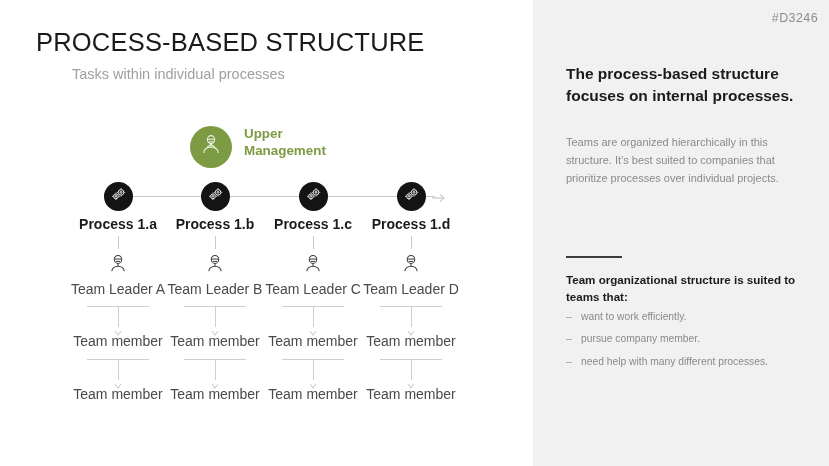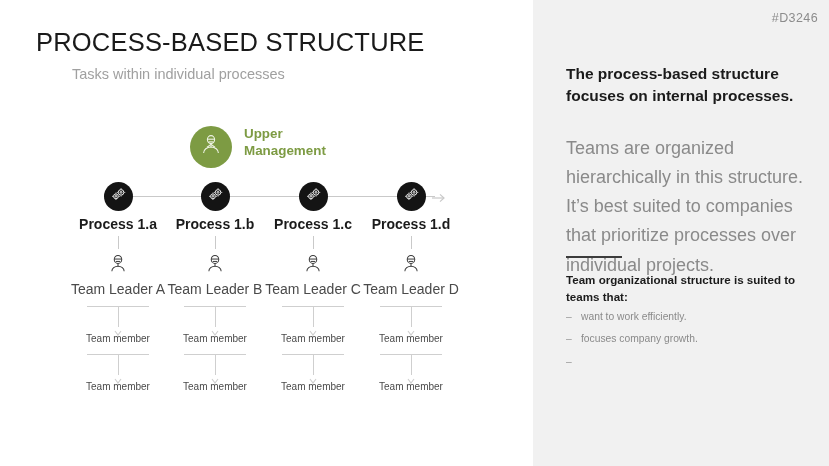--- a/index.html
+++ b/index.html
@@ -20,21 +20,21 @@
   .doc-tag{
     position:absolute;right:13px;top:11px;
     font-size:12.5px;color:#8c8c8c;letter-spacing:.4px;
   }
   .panel-heading{
     position:absolute;left:33px;top:63px;width:230px;
     font-size:15.5px;font-weight:bold;color:#1b1b1b;line-height:1.42;
   }
   .panel-body{
     position:absolute;left:33px;top:134px;width:240px;
-    font-size:18px;color:#8a8a8a;line-height:1.62;
+    font-size:11px;color:#8a8a8a;line-height:1.62;
   }
   .panel-rule{
     position:absolute;left:33px;top:256px;width:56px;height:2px;background:#3c3c3c;
   }
   .panel-subheading{
     position:absolute;left:33px;top:272px;width:230px;
     font-size:11.6px;font-weight:bold;color:#1b1b1b;line-height:1.45;
   }
   .panel-list{
     position:absolute;left:33px;top:312px;width:250px;
@@ -82,21 +82,21 @@
   .col{position:absolute;top:236px;width:120px;text-align:center;}
   .tick{width:1px;height:13px;background:#c9c9c9;margin:0 auto;}
   .leader-icon{height:24px;margin-top:3px;display:flex;align-items:center;justify-content:center;}
   .leader-label{
     font-size:14px;color:#4a4a4a;margin-top:5px;
   }
   .connector{margin-top:9px;position:relative;height:27px;}
   .connector .hbar{position:absolute;left:29px;top:0;width:62px;height:1px;background:#cfcfcf;}
   .connector .vline{position:absolute;left:59.5px;top:0;width:1px;height:21px;background:#cfcfcf;}
   .connector .ahead{position:absolute;left:55px;top:17px;}
-  .member-label{font-size:10px;color:#4a4a4a;}
+  .member-label{font-size:14px;color:#4a4a4a;}
   .connector2{margin-top:10px;}
 </style>
 </head>
 <body>
 
 <div class="slide">
 
   <div class="title">PROCESS-BASED STRUCTURE</div>
   <div class="subtitle">Tasks within individual processes</div>
 
@@ -323,21 +323,22 @@
     <div class="panel-body">Teams are organized hierarchically in this structure. It’s best suited to companies that prioritize processes over individual projects.</div>
     <div class="panel-rule"></div>
     <div class="panel-subheading">Team organizational structure is suited to teams that:</div>
     <div class="panel-list">
       <div class="li">
         <span class="dash">–</span>
         <span>want to work efficiently.</span>
       </div>
       <div class="li">
         <span class="dash">–</span>
-        <span>focuses company growth.</span>
+        <span>pursue company member.</span>
       </div>
       <div class="li">
         <span class="dash">–</span>
+        <span>need help with many different processes.</span>
       </div>
     </div>
   </div>
 
 </div>
 
 </body></html>

